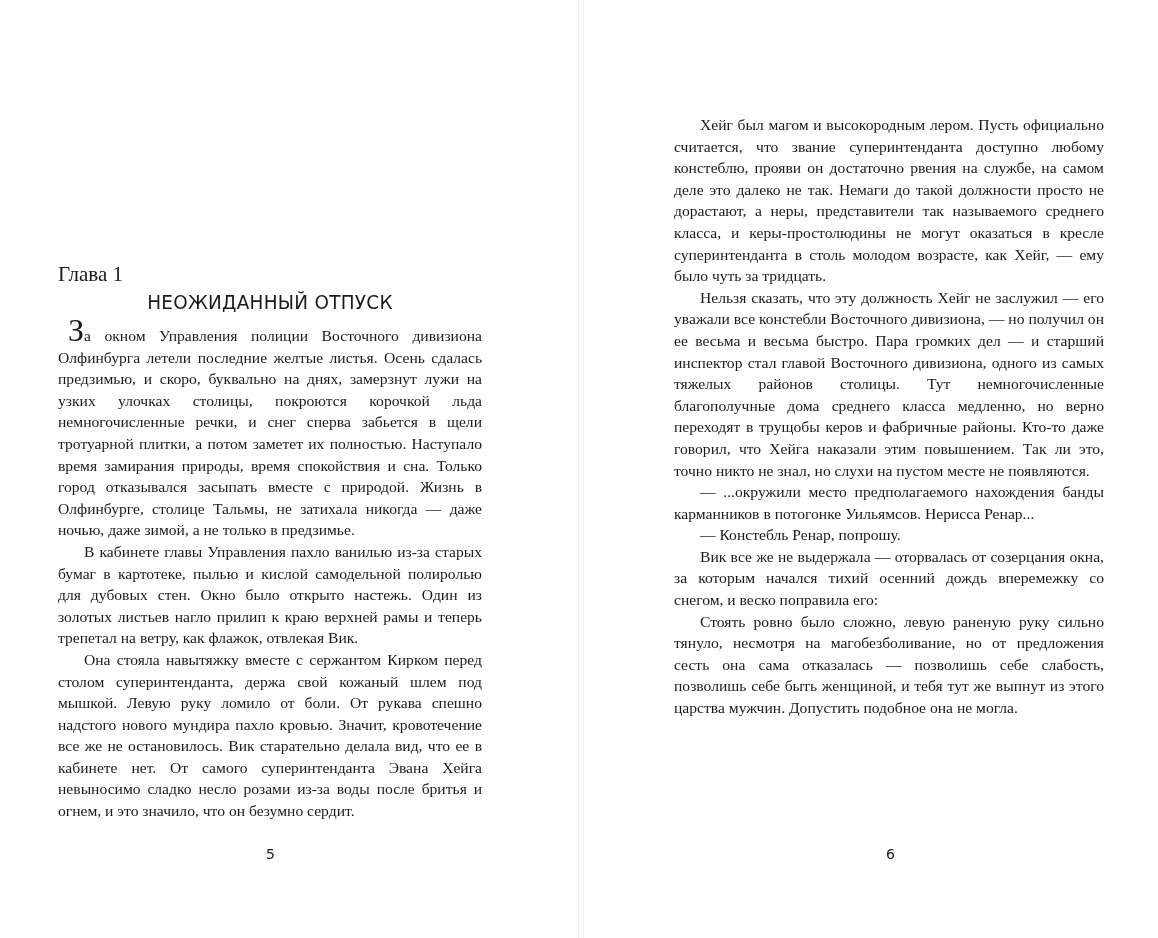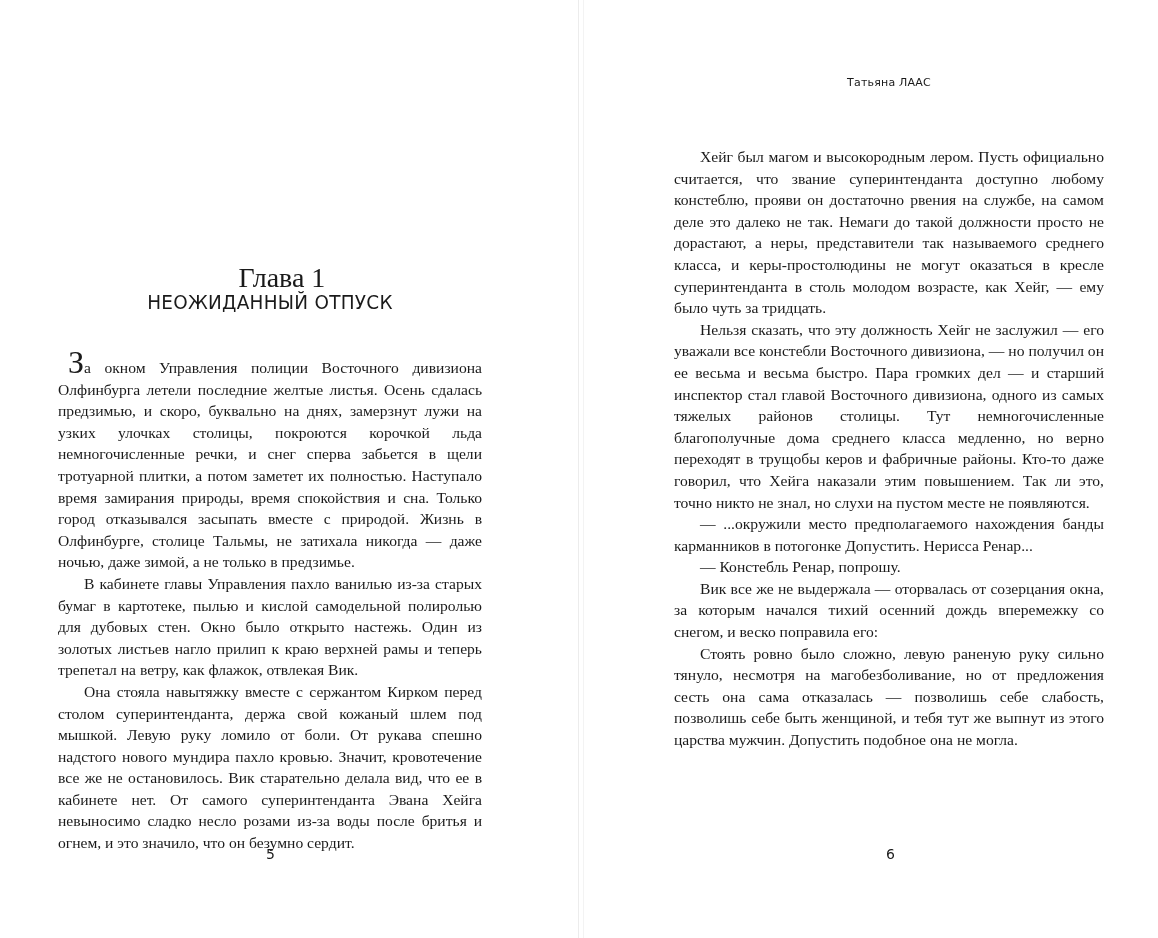--- a/index.html
+++ b/index.html
@@ -6,24 +6,24 @@
   body { width:1158px; height:938px; background:#ffffff; position:relative; overflow:hidden;
          font-family:"Liberation Serif","DejaVu Serif",serif; color:#1a1a1a; }
   .spread { position:absolute; left:0; top:0; width:1158px; height:938px; }
   .gutter { position:absolute; left:578px; top:0; width:1px; height:938px; background:#ececec; }
   .gutter2 { position:absolute; left:583px; top:0; width:1px; height:938px; background:#f3f3f3; }
   .page { position:absolute; top:0; height:938px; }
   .page.left { left:58px; width:424px; }
   .page.right { left:674px; width:430px; }
   .running-head { position:absolute; top:76px; left:0; width:100%; text-align:center;
        font-family:"DejaVu Sans","Liberation Sans",sans-serif; font-size:11px; letter-spacing:0.2px; }
-  .chapter-num { position:absolute; top:262px; left:12px; width:100%; text-align:center; font-size:28px; }
+  .chapter-num { position:absolute; top:262px; left:0; width:100%; font-size:21px; }
   .chapter-title { position:absolute; top:290px; left:0; width:100%; text-align:center; font-size:20px;
        font-family:"DejaVu Sans","Liberation Sans",sans-serif; font-weight:normal; letter-spacing:0.3px; transform:scaleX(0.92); }
-  .body-text { position:absolute; left:0; width:100%; font-size:15.6px; line-height:21.6px; text-align:justify;margin-top:32px; }
+  .body-text { position:absolute; left:0; width:100%; font-size:15.6px; line-height:21.6px; text-align:justify; }
   .page.left .body-text { top:320px; }
   .page.right .body-text { top:114px; }
   .body-text p { margin:0; text-indent:26px; }
   .body-text p.dropcap-para { text-indent:10px;font-family:Liberation Serif, serif; }
   .dropcap { font-size:32px; line-height:21px; }
   .folio { position:absolute; top:846px; font-family:"DejaVu Sans","Liberation Sans",sans-serif; font-size:14px; }
   .page.left .folio { left:208px; }
   .page.right .folio { left:212px; }
 </style>
 </head>
@@ -38,24 +38,23 @@
     <div class="chapter-title">НЕОЖИДАННЫЙ ОТПУСК</div>
     <div class="body-text">
       <p class="dropcap-para"><span class="dropcap">З</span><span>а окном Управления полиции Восточного дивизиона Олфинбурга летели последние желтые листья. Осень сдалась предзимью, и скоро, буквально на днях, замерзнут лужи на узких улочках столицы, покроются корочкой льда немногочисленные речки, и снег сперва забьется в щели тротуарной плитки, а потом заметет их полностью. Наступало время замирания природы, время спокойствия и сна. Только город отказывался засыпать вместе с природой. Жизнь в Олфинбурге, столице Тальмы, не затихала никогда — даже ночью, даже зимой, а не только в предзимье.</span></p>
       <p>В кабинете главы Управления пахло ванилью из-за старых бумаг в картотеке, пылью и кислой самодельной полиролью для дубовых стен. Окно было открыто настежь. Один из золотых листьев нагло прилип к краю верхней рамы и теперь трепетал на ветру, как флажок, отвлекая Вик.</p>
       <p>Она стояла навытяжку вместе с сержантом Кирком перед столом суперинтенданта, держа свой кожаный шлем под мышкой. Левую руку ломило от боли. От рукава спешно надстого нового мундира пахло кровью. Значит, кровотечение все же не остановилось. Вик старательно делала вид, что ее в кабинете нет. От самого суперинтенданта Эвана Хейга невыносимо сладко несло розами из-за воды после бритья и огнем, и это значило, что он безумно сердит.</p>
     </div>
     <div class="folio">5</div>
   </div>
 
   <div class="page right">
-    <div class="running-head">Татьяна ЛААС</div>
     <div class="body-text">
       <p>Хейг был магом и высокородным лером. Пусть официально считается, что звание суперинтенданта доступно любому констеблю, прояви он достаточно рвения на службе, на самом деле это далеко не так. Немаги до такой должности просто не дорастают, а неры, представители так называемого среднего класса, и керы-простолюдины не могут оказаться в кресле суперинтенданта в столь молодом возрасте, как Хейг, — ему было чуть за тридцать.</p>
       <p>Нельзя сказать, что эту должность Хейг не заслужил — его уважали все констебли Восточного дивизиона, — но получил он ее весьма и весьма быстро. Пара громких дел — и старший инспектор стал главой Восточного дивизиона, одного из самых тяжелых районов столицы. Тут немногочисленные благополучные дома среднего класса медленно, но верно переходят в трущобы керов и фабричные районы. Кто-то даже говорил, что Хейга наказали этим повышением. Так ли это, точно никто не знал, но слухи на пустом месте не появляются.</p>
-      <p>— ...окружили место предполагаемого нахождения банды карманников в потогонке Допустить. Нерисса Ренар...</p>
+      <p>— ...окружили место предполагаемого нахождения банды карманников в потогонке Уильямсов. Нерисса Ренар...</p>
       <p>— Констебль Ренар, попрошу.</p>
       <p>Вик все же не выдержала — оторвалась от созерцания окна, за которым начался тихий осенний дождь вперемежку со снегом, и веско поправила его:</p>
       <p>Стоять ровно было сложно, левую раненую руку сильно тянуло, несмотря на магобезболивание, но от предложения сесть она сама отказалась — позволишь себе слабость, позволишь себе быть женщиной, и тебя тут же выпнут из этого царства мужчин. Допустить подобное она не могла.</p>
     </div>
     <div class="folio">6</div>
   </div>
 </div>
 
 </body></html>

